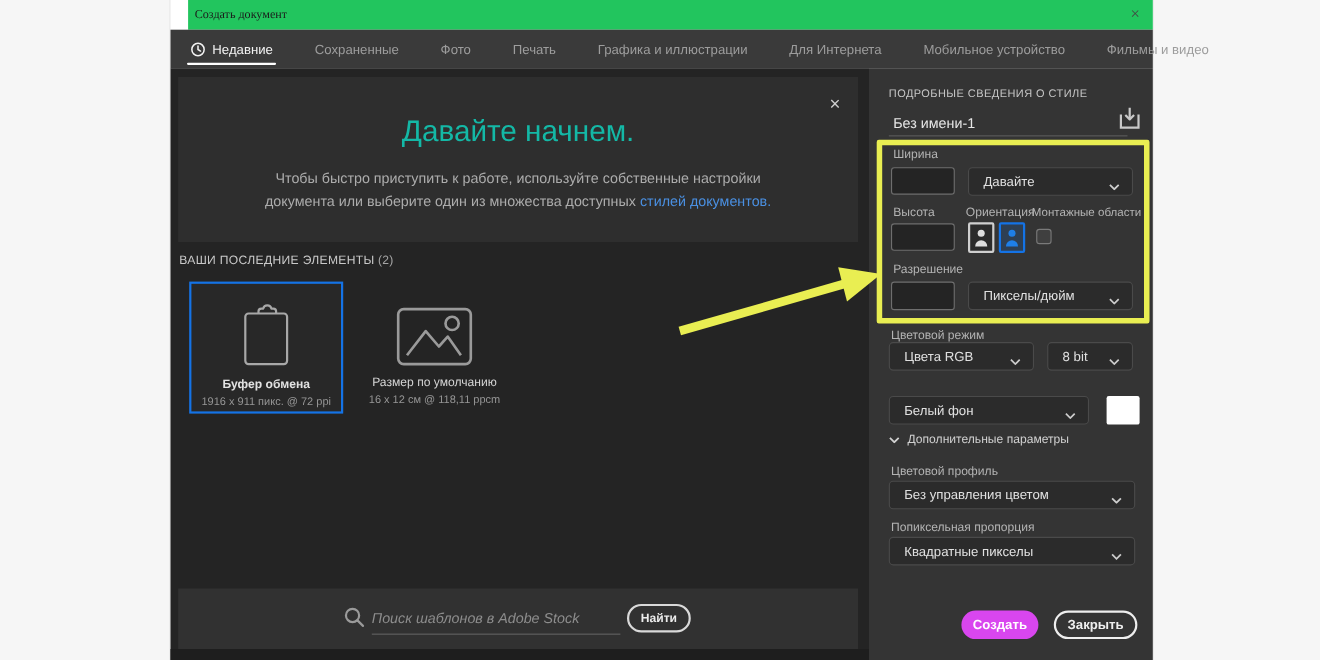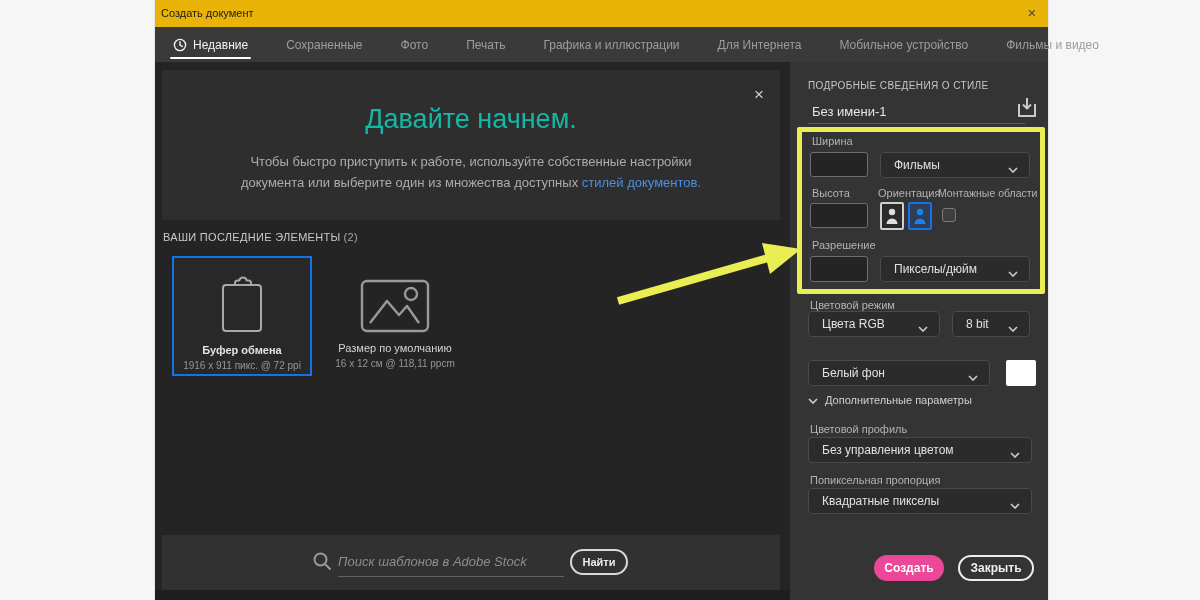--- a/index.html
+++ b/index.html
@@ -7,21 +7,21 @@
   body {
     position:relative; overflow:hidden;
     background:#f6f6f6;
     font-family:"Liberation Sans", sans-serif;
   }
   #window {
     position:absolute; left:155px; top:0; width:893px; height:600px;
     background:#fff; box-shadow:0 0 0 1px rgba(0,0,0,0.06);
   }
   
-  .titlebar { position:absolute; left:0; top:0; right:0; height:27px; background:#eab308; }
+  .titlebar { position:absolute; left:16px; top:0; right:0; height:27px; background:#22c55e;font-family:Liberation Serif, serif; }
   .titlebar .title { position:absolute; left:6px; top:7px; font-size:11px; color:#1b1b1b; }
   .win-close { position:absolute; right:4px; top:1px; width:24px; height:24px; text-align:center;
     line-height:24px; font-size:15px; color:#444; cursor:default; }
   
   .tabbar { position:absolute; left:0; top:27px; right:0; height:35px; background:#3a3a3a;
     display:flex; align-items:center; padding-left:18px; gap:38px; }
   .tab { position:relative; font-size:12px; color:#9d9d9d; height:35px; display:flex;
     align-items:center; gap:6px; white-space:nowrap; }
   .tab.active { color:#f2f2f2; }
   .tab.active::after { content:''; position:absolute; left:-3px; right:-3px; bottom:3px;
@@ -80,21 +80,21 @@
     display:flex; align-items:center; justify-content:center; background:#2b2b2b; }
   .orient-portrait { left:90px; top:140px; border:2px solid #cfcfcf; }
   .orient-landscape { left:118px; top:140px; border:2px solid #1473e6; background:rgba(20,115,230,0.18); }
   .checkbox { position:absolute; left:152px; top:146px; width:14px; height:14px; border-radius:3px;
     border:1px solid #7a7a7a; background:#3f3f3f; }
   .advanced { position:absolute; left:18px; top:332px; display:flex; align-items:flex-end; gap:7px;
     font-size:11px; color:#d0d0d0; }
   .swatch { position:absolute; left:216px; top:298px; width:30px; height:26px; background:#ffffff;
     border-radius:2px; }
   .create-btn { position:absolute; left:84px; top:493px; width:70px; height:26px; border-radius:14px;
-    border:none; background:#ec4899; color:#ffffff; font-size:12px; font-weight:700;
+    border:none; background:#d946ef; color:#ffffff; font-size:12px; font-weight:700;
     font-family:"Liberation Sans", sans-serif; }
   .closedlg-btn { position:absolute; left:168px; top:493px; width:76px; height:26px; border-radius:14px;
     border:2px solid #eeeeee; background:transparent; color:#eeeeee; font-size:12px; font-weight:700;
     font-family:"Liberation Sans", sans-serif; }
   
   .hl-rect { position:absolute; left:797px; top:127px; width:248px; height:167px;
     border:5px solid #e9ee52; border-radius:2px; z-index:90; pointer-events:none; }
   .arrow-svg { position:absolute; left:0; top:0; width:1200px; height:600px; z-index:91;
     pointer-events:none; }
 </style>
@@ -202,21 +202,21 @@
         <path d="M2 7 V19 H18 V7" fill="none" stroke="#c9c9c9" stroke-width="2"></path>
         <path d="M10 1 V11" stroke="#c9c9c9" stroke-width="2"></path>
         <path d="M6 7.5 L10 11.5 L14 7.5" fill="none" stroke="#c9c9c9" stroke-width="2" stroke-linejoin="round"></path>
       </svg>
     </span>
     <div class="name-divider"></div>
 
     <span class="fld-label" style="left:22px; top:73px;">Ширина</span>
     <input class="txt-input" style="left: 20px; top: 90px;" value="">
     <div class="select" style="left:90px; top:90px; width:150px;">
-      <span>Фильмы</span>
+      <span>Давайте</span>
       <span class="chev"><svg width="10" height="6" viewBox="0 0 10 6">
             <path d="M1 1 L5 5 L9 1" fill="none" stroke="#cccccc" stroke-width="1.6"></path>
           </svg></span>
     </div>
 
     <span class="fld-label" style="left:22px; top:125px;">Высота</span>
     <span class="fld-label" style="left:88px; top:125px;">Ориентация</span>
     <span class="fld-label" style="left:148px; top:125px; font-size:10.5px;">Монтажные области</span>
     <input class="txt-input" style="left: 20px; top: 141px;" value="">
     <div class="orient-btn orient-portrait">

